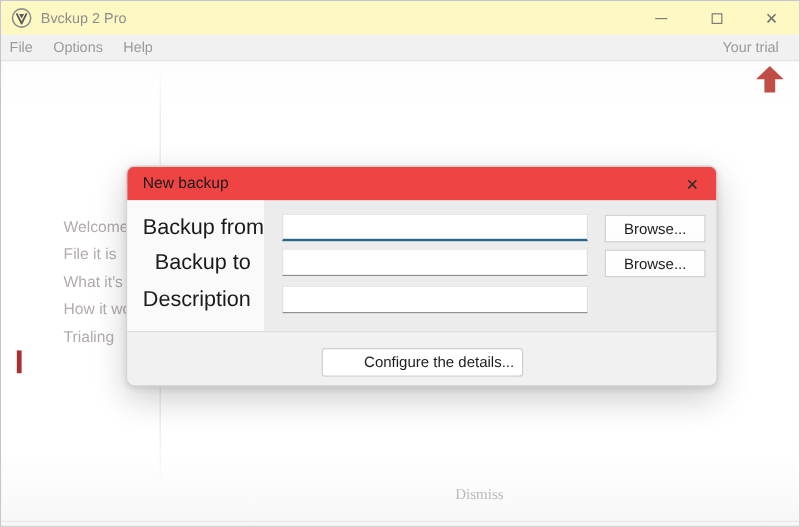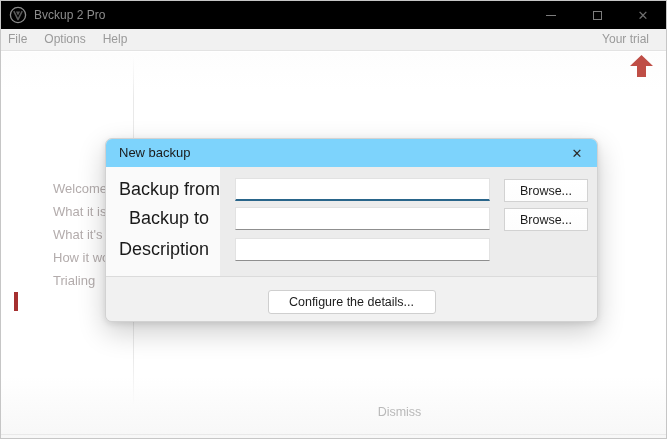--- a/index.html
+++ b/index.html
@@ -3,21 +3,21 @@
 <meta charset="utf-8">
 <style>
   html,body{margin:0;padding:0;background:#dcdcdc;}
   .window{
     position:relative;width:667px;height:439px;box-sizing:border-box;
     background:#ffffff;border:1px solid #c6c6c6;overflow:hidden;
     font-family:"Liberation Sans", sans-serif;
     -webkit-font-smoothing:antialiased;
   }
   
-  .titlebar{position:absolute;top:0;left:0;right:0;height:28px;background:#000000;display:flex;align-items:center;justify-content:center;}
+  .titlebar{position:absolute;top:0;left:0;right:0;height:28px;background:#fef9c3;display:flex;align-items:center;justify-content:center;}
   .app-icon{width:18px;height:18px;margin-left:8px;flex:0 0 auto;}
   .window-title{margin-left:7px;font-size:12px;color:#8d8d8d;flex:1 1 auto;white-space:nowrap;}
   .caption-btns{display:flex;height:28px;flex:0 0 auto;}
   .caption-btn{width:46px;height:28px;display:flex;align-items:center;justify-content:center;cursor:default;}
   .min-glyph{display:block;width:10px;height:1px;background:#7d7d7d;}
   .max-glyph{display:block;width:9px;height:9px;border:1px solid #7d7d7d;box-sizing:border-box;background:transparent;}
   .close-glyph{font-size:13px;color:#6f6f6f;line-height:1;}
   
   .menubar{position:absolute;top:28px;left:0;right:0;height:22px;background:#f1f1f1;border-bottom:1px solid #e3e3e3;
     display:flex;align-items:center;font-size:12px;color:#9a9a9a;box-sizing:border-box;}
@@ -32,44 +32,44 @@
   .vline{position:absolute;left:132px;top:4px;height:350px;width:1px;
     background:linear-gradient(180deg,rgba(232,232,232,0) 0%,#e9e9e9 12%,#e9e9e9 86%,rgba(232,232,232,0) 100%);}
   .bottom-rule{position:absolute;left:0;right:0;top:382px;height:1px;background:#e9e9e9;}
   .up-arrow{position:absolute;left:629px;top:3px;width:23px;height:23px;}
   
   .nav{position:absolute;left:0;top:125px;width:130px;}
   .nav-item{height:23px;line-height:23px;padding-left:52px;font-size:13px;color:#b3acac;cursor:default;white-space:nowrap;}
   .nav-item.active{color:#262626;}
   .active-bar{position:absolute;left:13px;top:240px;width:4px;height:19px;background:#a53030;}
   
-  .dismiss{position:absolute;left:132px;right:0;top:353px;text-align:center;font-size:12.5px;color:#b9b9b9;cursor:default;}
+  .dismiss{position:absolute;left:132px;right:0;top:353px;text-align:center;font-size:12.5px;color:#b9b9b9;cursor:default;font-family:Liberation Serif, serif;}
   
   .dialog{position:absolute;left:104px;top:137px;width:493px;height:184px;box-sizing:border-box;
     background:#ececec;border:1px solid #d2d2d2;border-radius:7px;overflow:hidden;
     box-shadow:0 10px 28px rgba(0,0,0,0.20), 0 2px 6px rgba(0,0,0,0.10);}
-  .dlg-title{position:absolute;top:0;left:0;right:0;height:28px;background:#7dd3fc;}
+  .dlg-title{position:absolute;top:0;left:0;right:0;height:28px;background:#ef4444;}
   .dlg-title-text{position:absolute;left:13px;top:0;line-height:28px;font-size:13px;color:#1a1a1a;}
   .dlg-close{position:absolute;right:6px;top:0;width:28px;height:28px;display:flex;align-items:center;justify-content:center;
     font-size:13px;color:#2b2b2b;cursor:default;}
   .dlg-body{position:absolute;top:28px;left:0;right:0;height:109px;background:#ececec;}
   .dlg-labelcol{position:absolute;top:0;left:0;width:114px;height:100%;background:#fafafa;}
   .dlg-label{position:absolute;left:13px;width:100px;height:23px;line-height:23px;font-size:18px;color:#1a1a1a;white-space:nowrap;}
   .dlg-input{position:absolute;left:129px;width:255px;height:23px;box-sizing:border-box;
     background:#ffffff;border:1px solid #e2e2e2;border-bottom:1px solid #8f8f8f;
     font-family:"Liberation Sans",sans-serif;font-size:12.5px;color:#1a1a1a;padding:0 6px;outline:none;border-radius:0;}
   .dlg-input.focused{border-bottom:2px solid #29658a;}
   .browse-btn{position:absolute;left:398px;width:84px;height:23px;box-sizing:border-box;
     background:linear-gradient(#ffffff,#fdfdfd);border:1px solid #d2d2d2;border-radius:0;
     font-family:"Liberation Sans",sans-serif;font-size:12.5px;color:#1c1c1c;cursor:default;}
   .dlg-sep{position:absolute;left:0;right:0;top:137px;height:1px;background:#dbdbdb;}
   .dlg-footer{position:absolute;left:0;right:0;top:138px;bottom:0;background:#f1f1f1;}
   .configure-btn{position:absolute;left:50%;transform:translateX(-50%);top:13px;width:168px;height:24px;box-sizing:border-box;
     background:#ffffff;border:1px solid #cfcfcf;border-radius:3px;
-    font-family:"Liberation Sans",sans-serif;font-size:12.5px;color:#1c1c1c;cursor:default;}
+    font-family:"Liberation Sans",sans-serif;font-size:12.5px;color:#1c1c1c;cursor:default;text-align:right;}
 </style>
 </head>
 <body>
 
 <div class="window">
 
   <div class="titlebar">
     <svg class="app-icon" viewBox="0 0 18 18">
       <circle cx="9" cy="9" r="7.6" fill="none" stroke="#8c8c8c" stroke-width="1.3"></circle>
       <path d="M4.8 5.2 L9 13.6 L13.2 5.2" fill="none" stroke="#5a5a5a" stroke-width="1.5" stroke-linejoin="round"></path>
@@ -100,21 +100,21 @@
   <div class="content">
     <div class="vline"></div>
     <div class="bottom-rule"></div>
 
     <svg class="up-arrow" viewBox="0 0 23 23">
       <path d="M0 11 L11.5 0 L23 11 L16 11 L16 22 L7 22 L7 11 Z" fill="#bf4e46"></path>
     </svg>
 
     <div class="nav">
       <div class="nav-item">Welcome</div>
-      <div class="nav-item">What it is</div>
+      <div class="nav-item">File it is</div>
       <div class="nav-item">What it's not</div>
       <div class="nav-item">How it works</div>
       <div class="nav-item">Trialing</div>
     </div>
     <div class="active-bar"></div>
 
     <div class="dismiss">Dismiss</div>
   </div>
 
   <div class="dialog">

